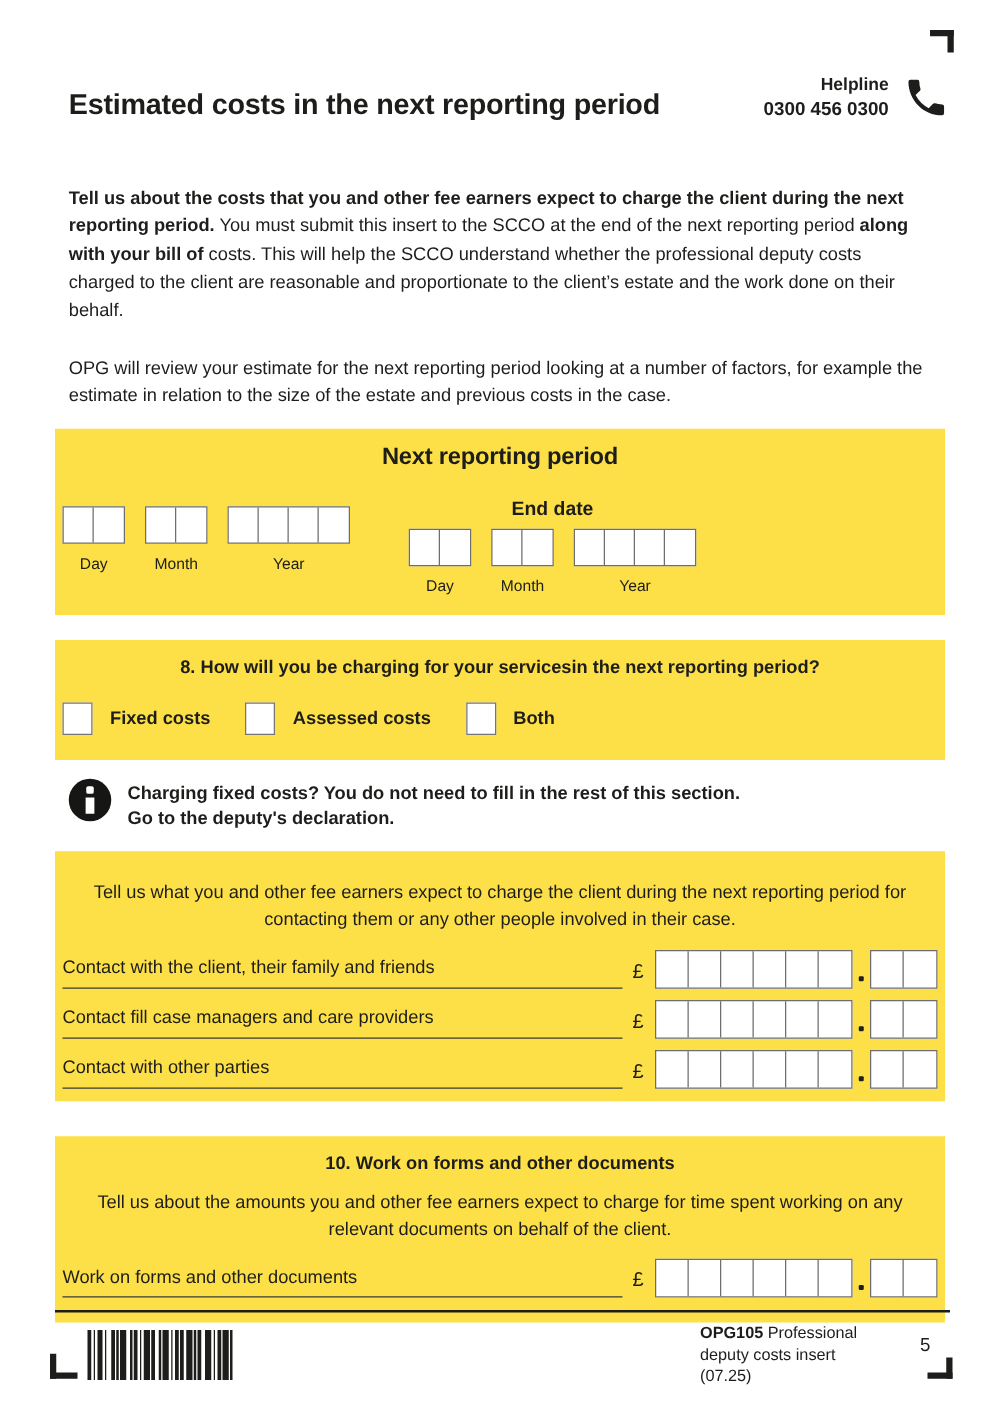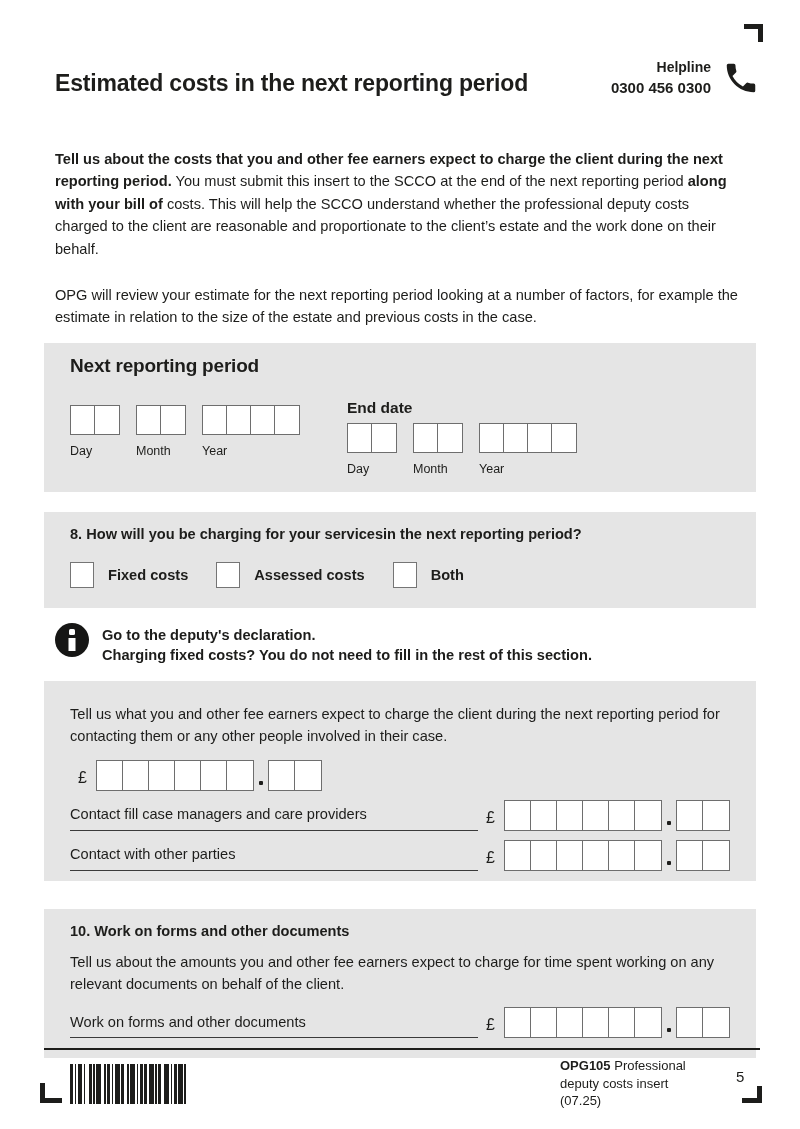--- a/index.html
+++ b/index.html
@@ -31,21 +31,21 @@
   .helpline-number { font-size:15px; font-weight:700; line-height:21px; }
   .phone-icon { width:38px; height:38px; }
 
   
   .content { position:absolute; top:148px; left:44px; width:712px; }
   .intro-p { margin:0 11px; font-size:14.6px; line-height:22.4px; }
   .intro-p + .intro-p { margin-top:24px; }
   .b { font-weight:700; }
 
   
-  .panel { background:#e5e5e5; padding:12px 26px 16px; }
+  .panel { background:#fde047; padding:12px 6px 16px;text-align:center; }
   .panel-nrp { margin-top:14px; }
   .panel-heading { font-size:19px; font-weight:700; letter-spacing:-0.2px; }
   .sub-heading { font-size:15.5px; font-weight:700; }
 
   .date-row { display:flex; margin-top:22px; }
   .date-block-start { width:277px; }
   .date-fields { display:flex; gap:16px; margin-top:6px; }
   .cellgroup { display:flex; background:#ffffff; border:1px solid #6e6e6e; height:30px; }
   .cell { width:24px; border-right:1px solid #6e6e6e; }
   .cell:last-child { border-right:none; }
@@ -183,29 +183,32 @@
         <label class="checkbox-option">
           <span class="checkbox"></span>
           <span class="checkbox-label">Both</span>
         </label>
       </div>
     </div>
 
     <div class="info-note">
       <span class="info-icon"></span>
       <div class="info-text">
+        <div>Charging fixed costs? You do not need to fill in the rest of this section.</div>
         <div>Go to the deputy's declaration.</div>
-        <div>Charging fixed costs? You do not need to fill in the rest of this section.</div>
       </div>
     </div>
 
     <div class="panel panel-q9">
       <div class="q-desc">Tell us what you and other fee earners expect to charge the client during the next reporting period for contacting them or any other people involved in their case.</div>
 
       <div class="money-row first">
+        <div class="row-label-wrap">
+            <span class="row-label">Contact with the client, their family and friends</span>
+          </div>
         <span class="pound">£</span>
         <div class="moneybox">
             <span class="mcell"></span>
             <span class="mcell"></span>
             <span class="mcell"></span>
             <span class="mcell"></span>
             <span class="mcell"></span>
             <span class="mcell"></span>
           </div>
         <span class="dec-dot"></span>

